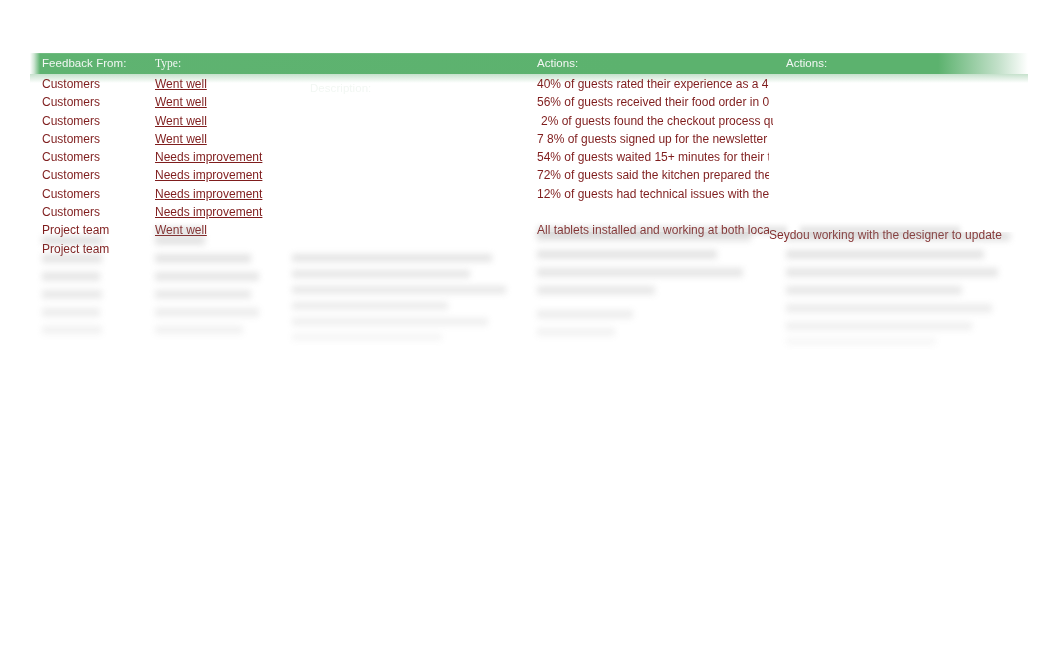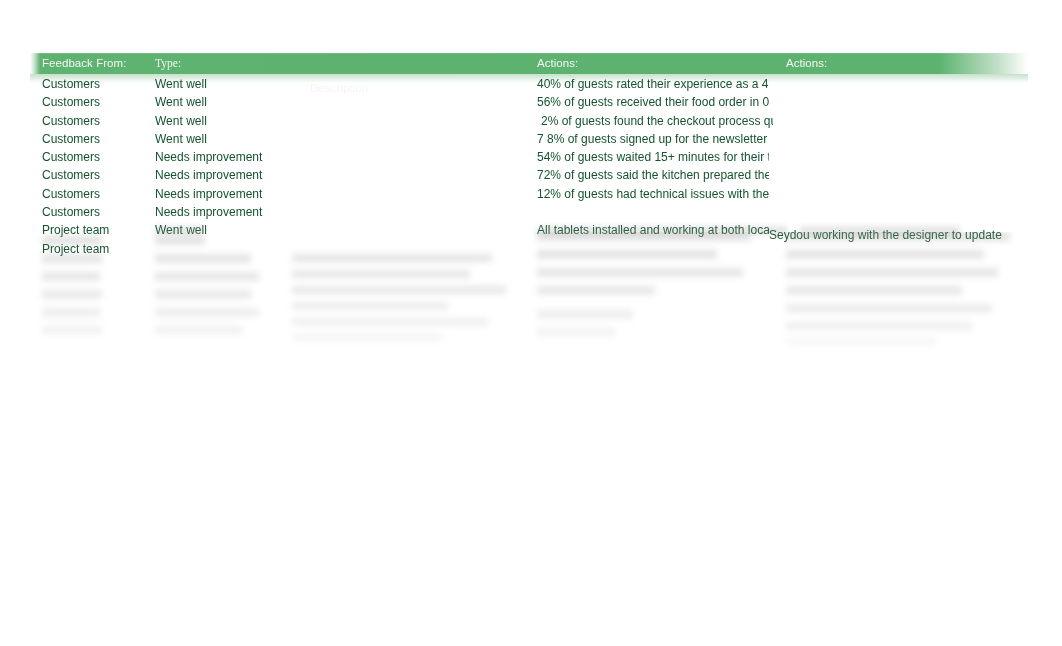--- a/index.html
+++ b/index.html
@@ -89,25 +89,25 @@
   }
   .row {
     position: relative;
     height: 18.3px;
   }
   .cell {
     position: absolute;
     top: 0;
     font-size: 12px;
     line-height: 16px;
-    color: #14532d;
+    color: #7f1d1d;
     white-space: nowrap;
   }
   .c-from { left: 42px; }
-  .c-type { left: 155px; }
+  .c-type { left: 155px; text-decoration: underline; }
   .c-desc {
     left: 292px;
     font-size: 10px;
     line-height: 16px;
     top: 1px;
     color: #222;
   }
   .c-evid {
     left: 537px;
     overflow: hidden;

